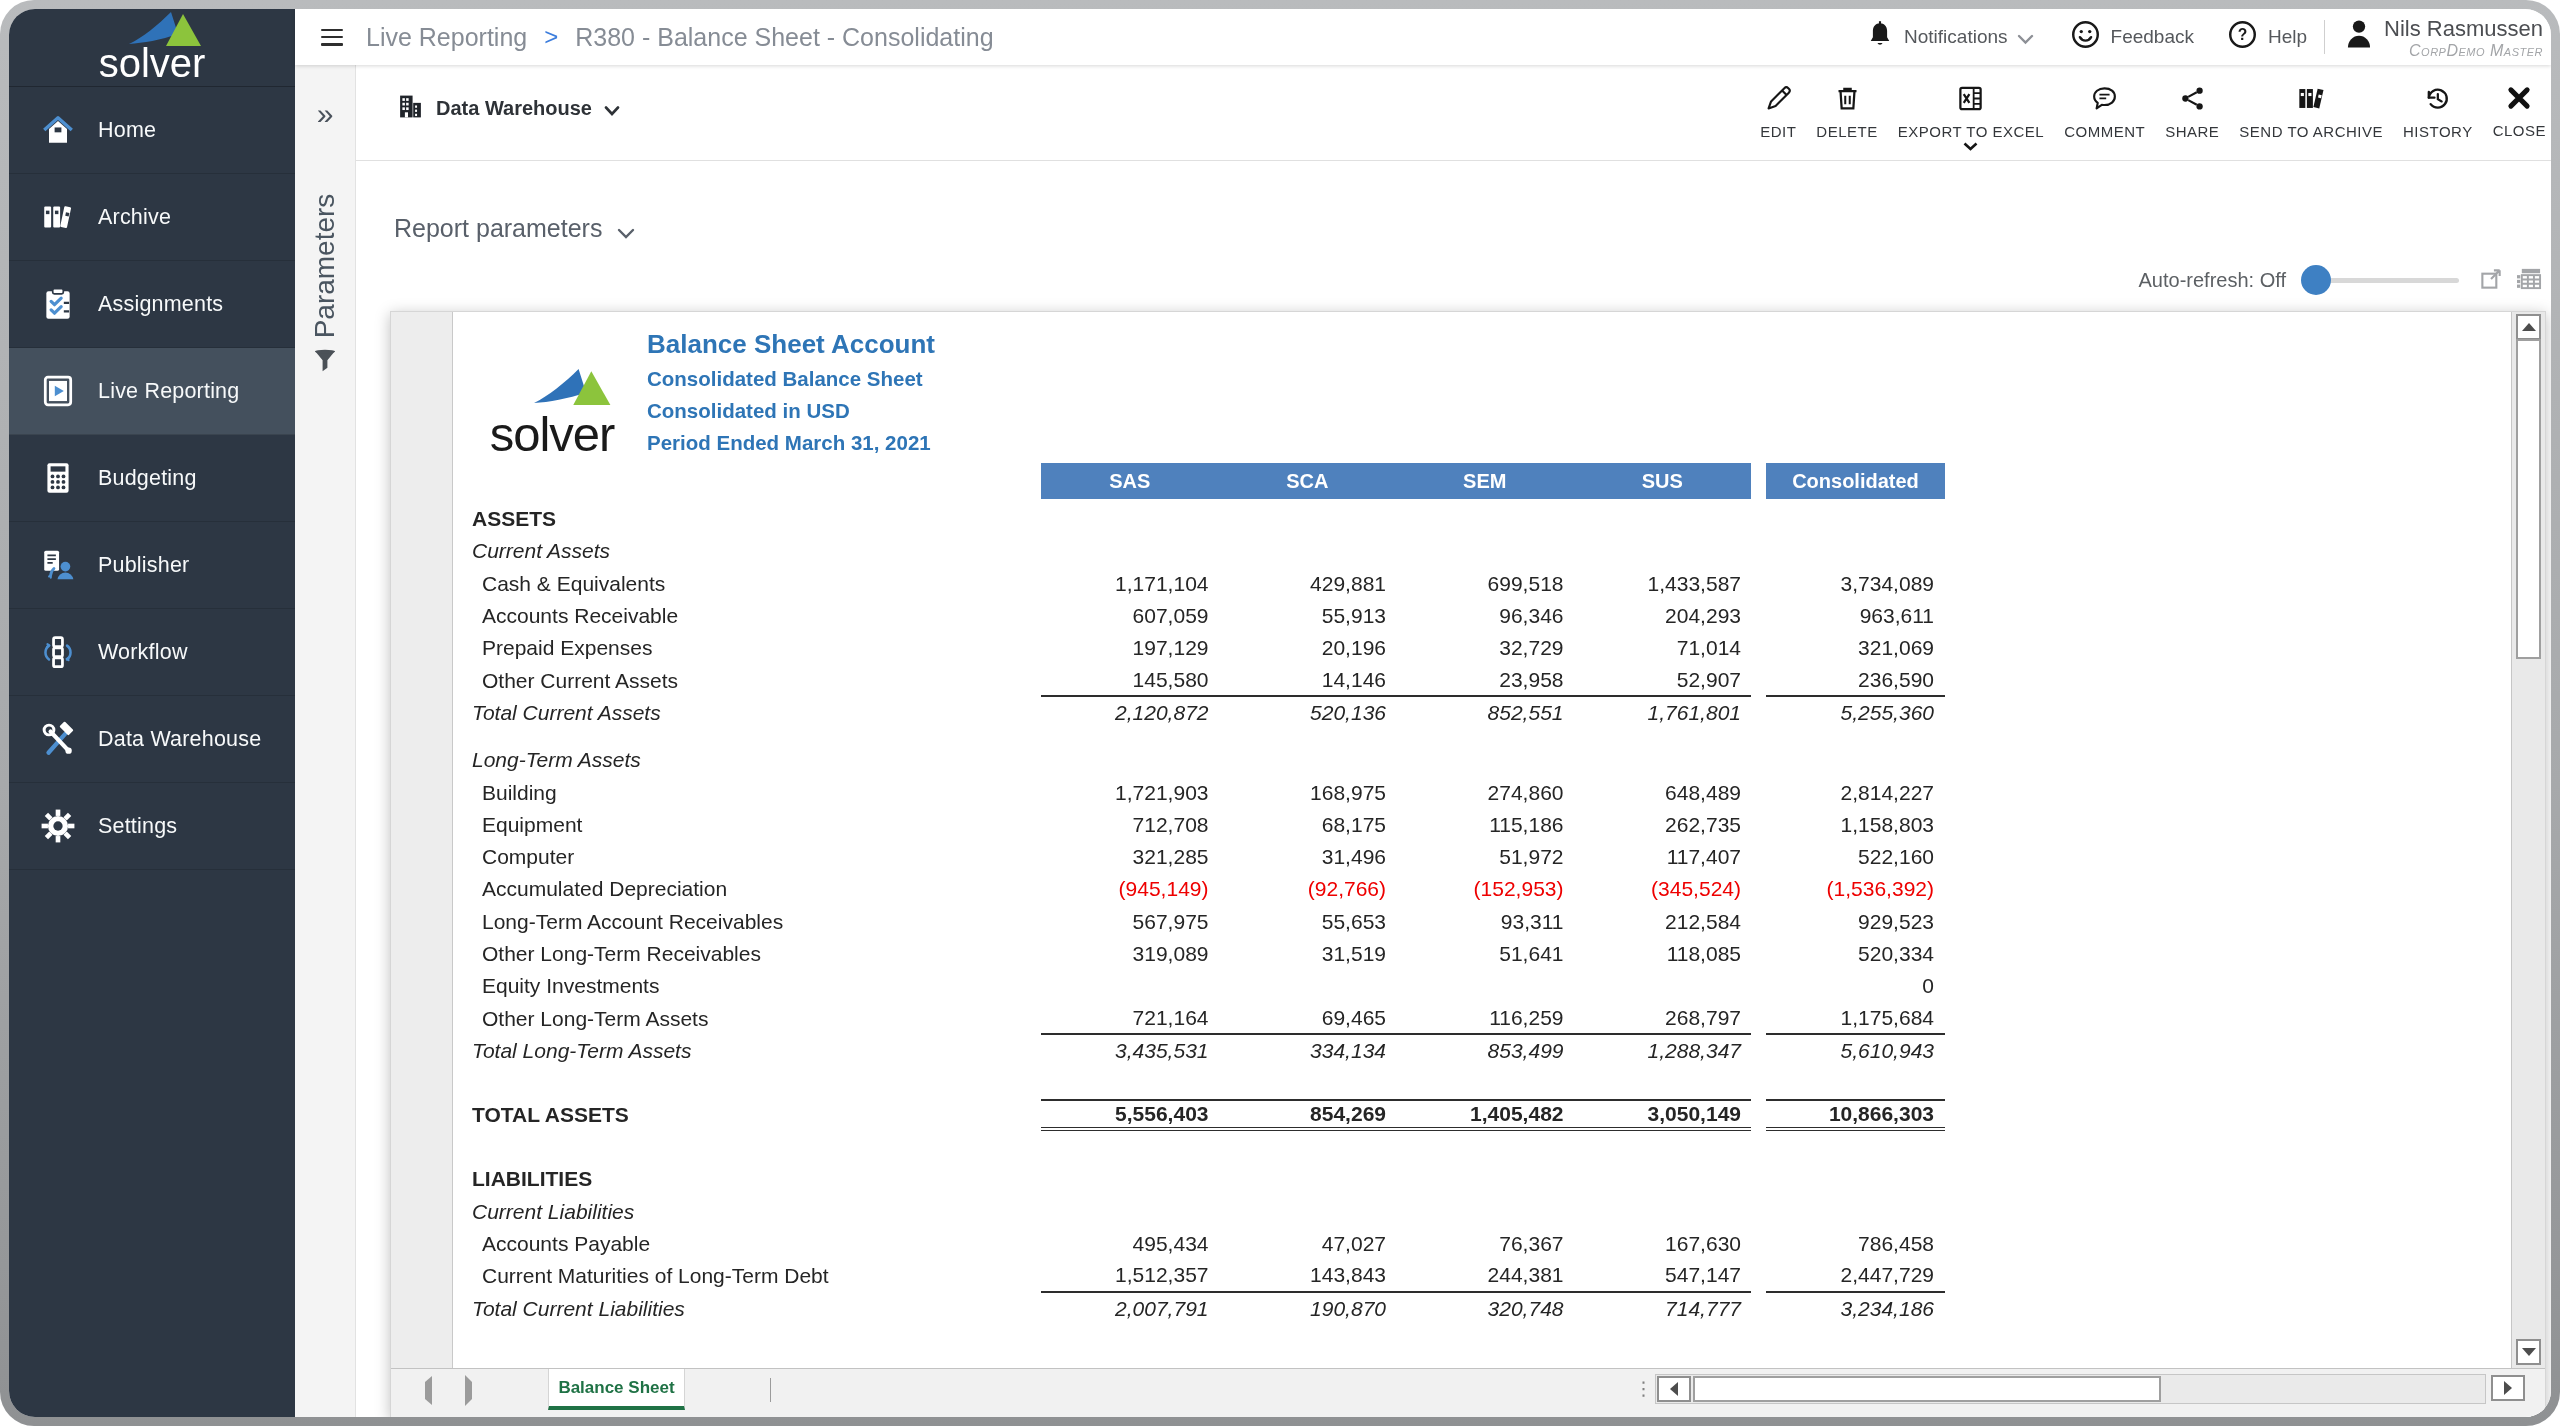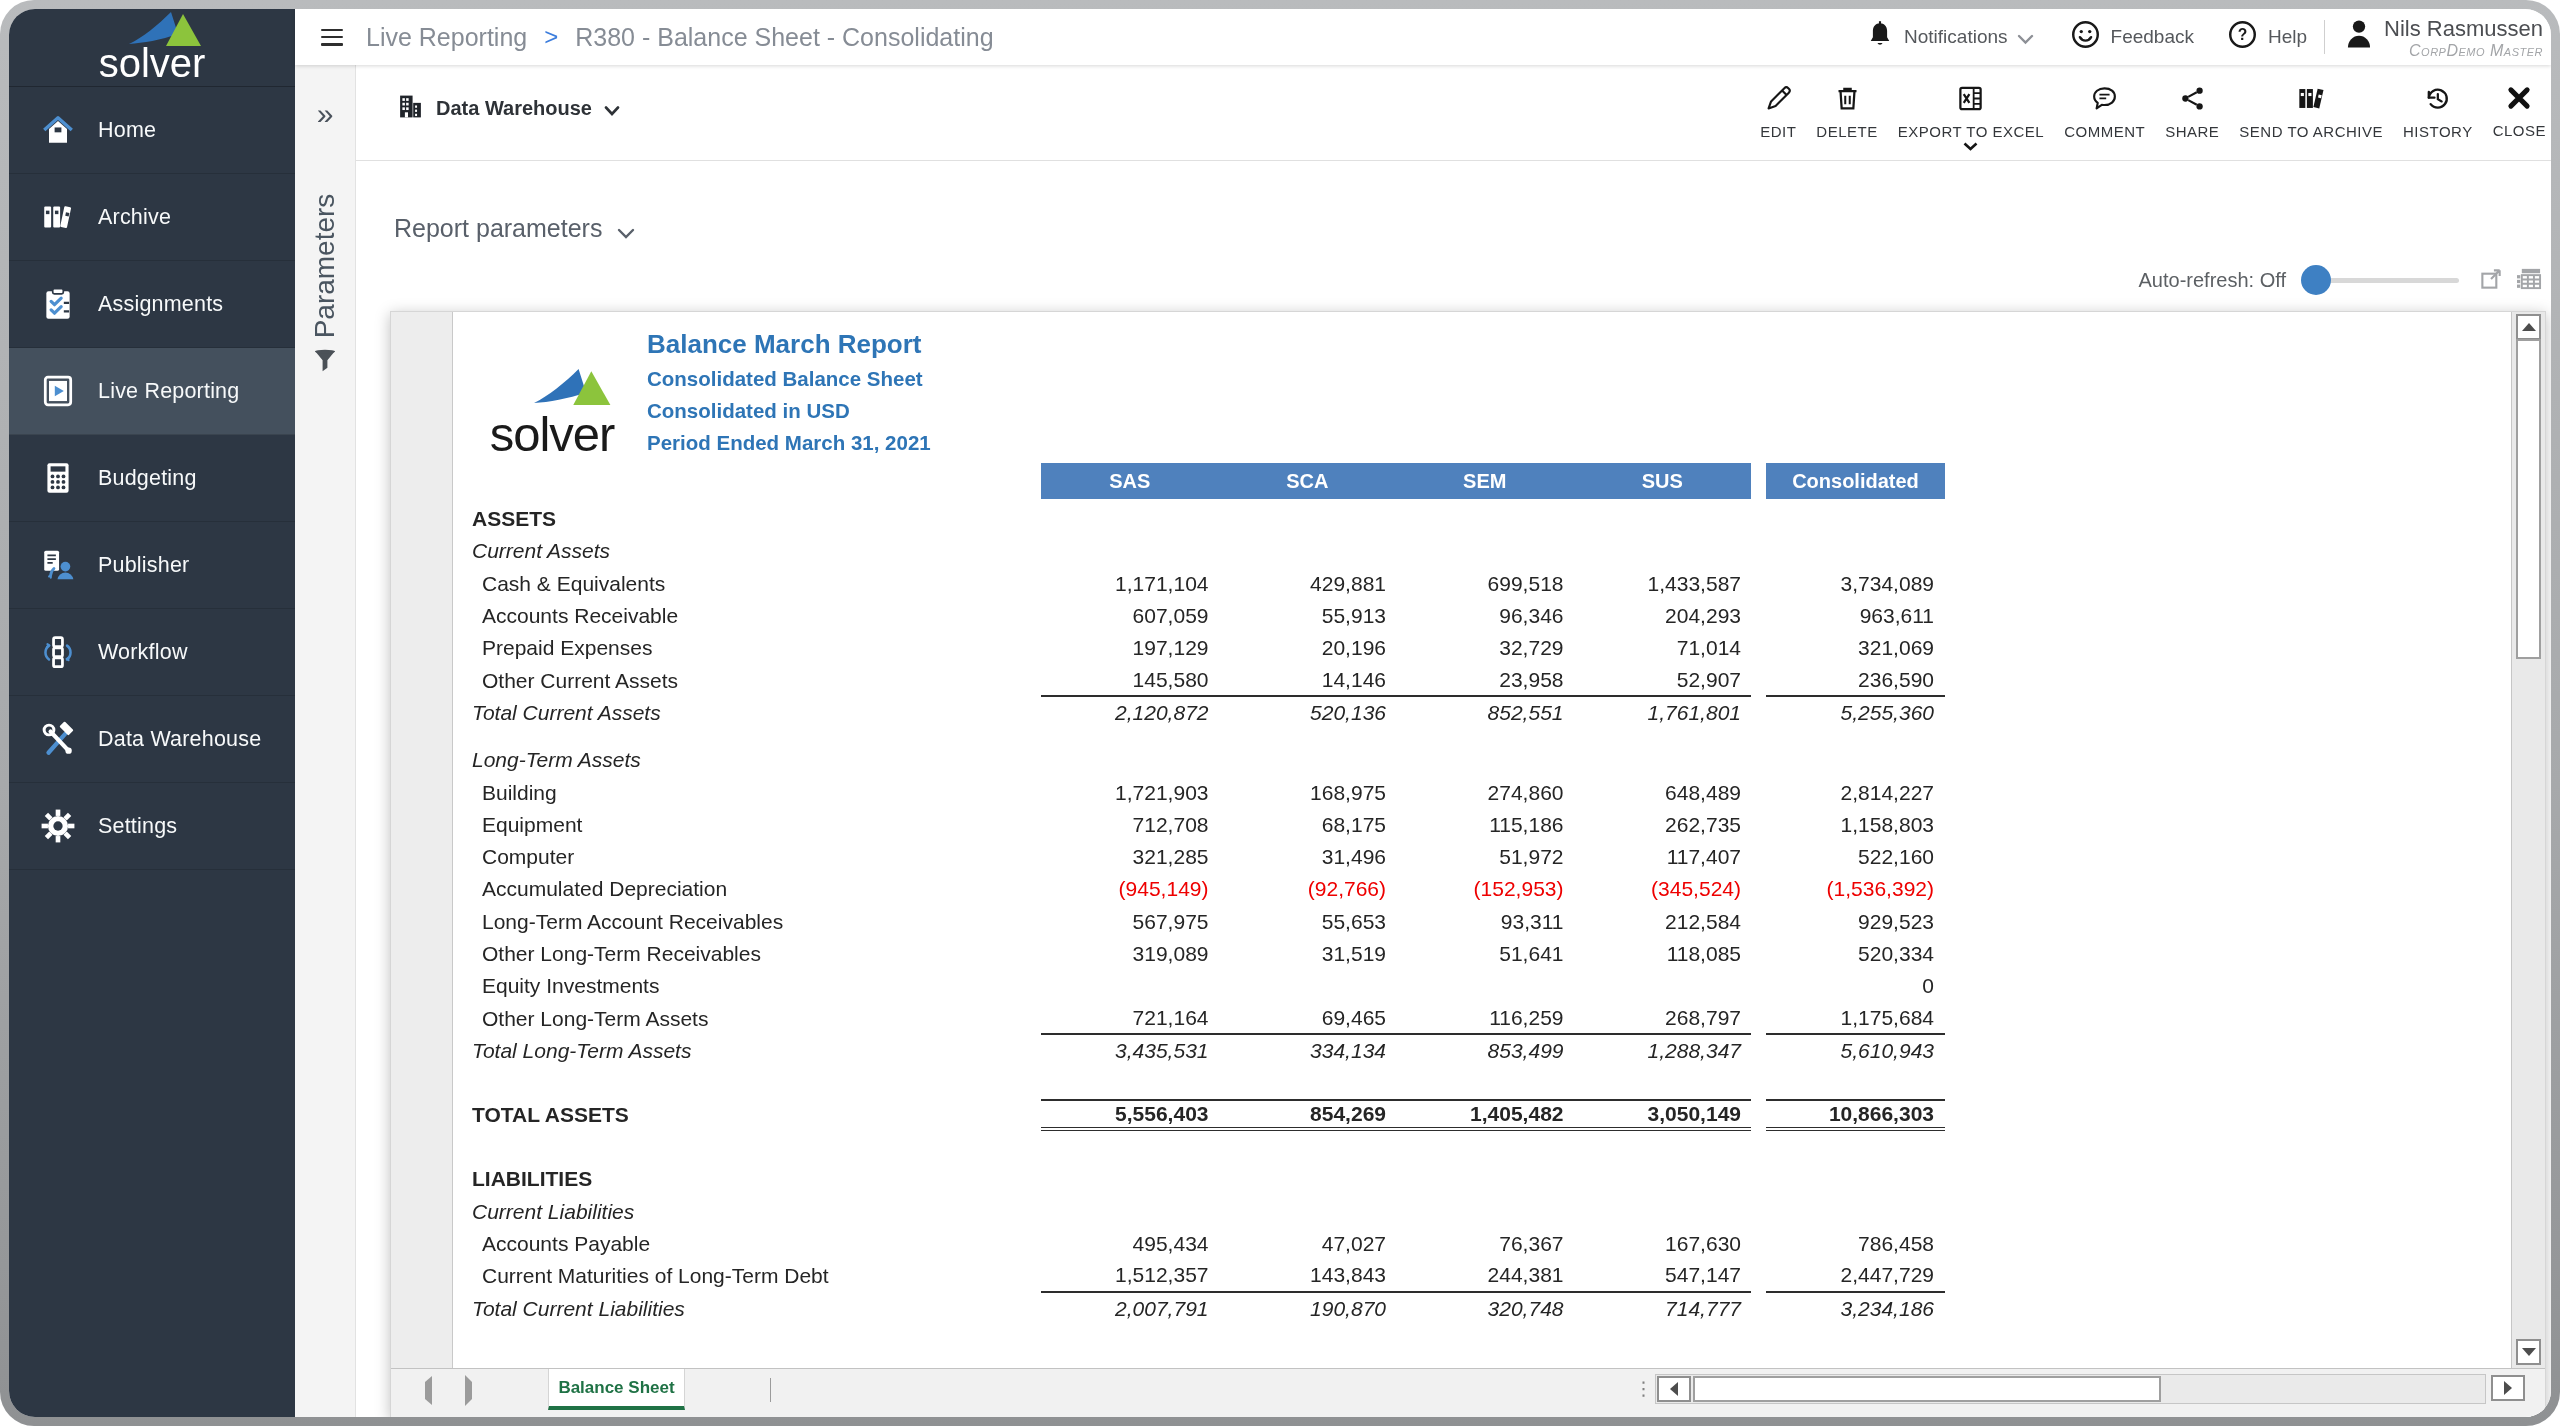--- a/index.html
+++ b/index.html
@@ -500,21 +500,21 @@
           <div class="rlogo">
             <svg width="170" height="95" viewBox="0 0 170 95">
               <g transform="translate(66,3) scale(1.06)">
                 <path d="M1,33 C14,27 30,14 43,1 L50,23 C33,29 15,32 1,33 Z" fill="#2f72b8"></path>
                 <path d="M38,35 L55,3 L73,35 Z" fill="#8cc43c"></path>
               </g>
               <text x="85" y="86" text-anchor="middle" font-size="49" letter-spacing="-1" fill="#1a1a1a" font-family="Liberation Sans, sans-serif">solver</text>
             </svg>
           </div>
           <div class="rtitles">
-            <div class="rtitle-main">Balance March Report</div>
+            <div class="rtitle-main">Balance Sheet Account</div>
             <div class="rtitle-sub">Consolidated Balance Sheet</div>
             <div class="rtitle-sub">Consolidated in USD</div>
             <div class="rtitle-sub">Period Ended March 31, 2021</div>
           </div>
           <div class="rtable" id="report-table">
               <div class="trow band">
                 <div class="lab"></div>
                 <div class="cell">SAS</div>
                 <div class="cell">SCA</div>
                 <div class="cell">SEM</div>

